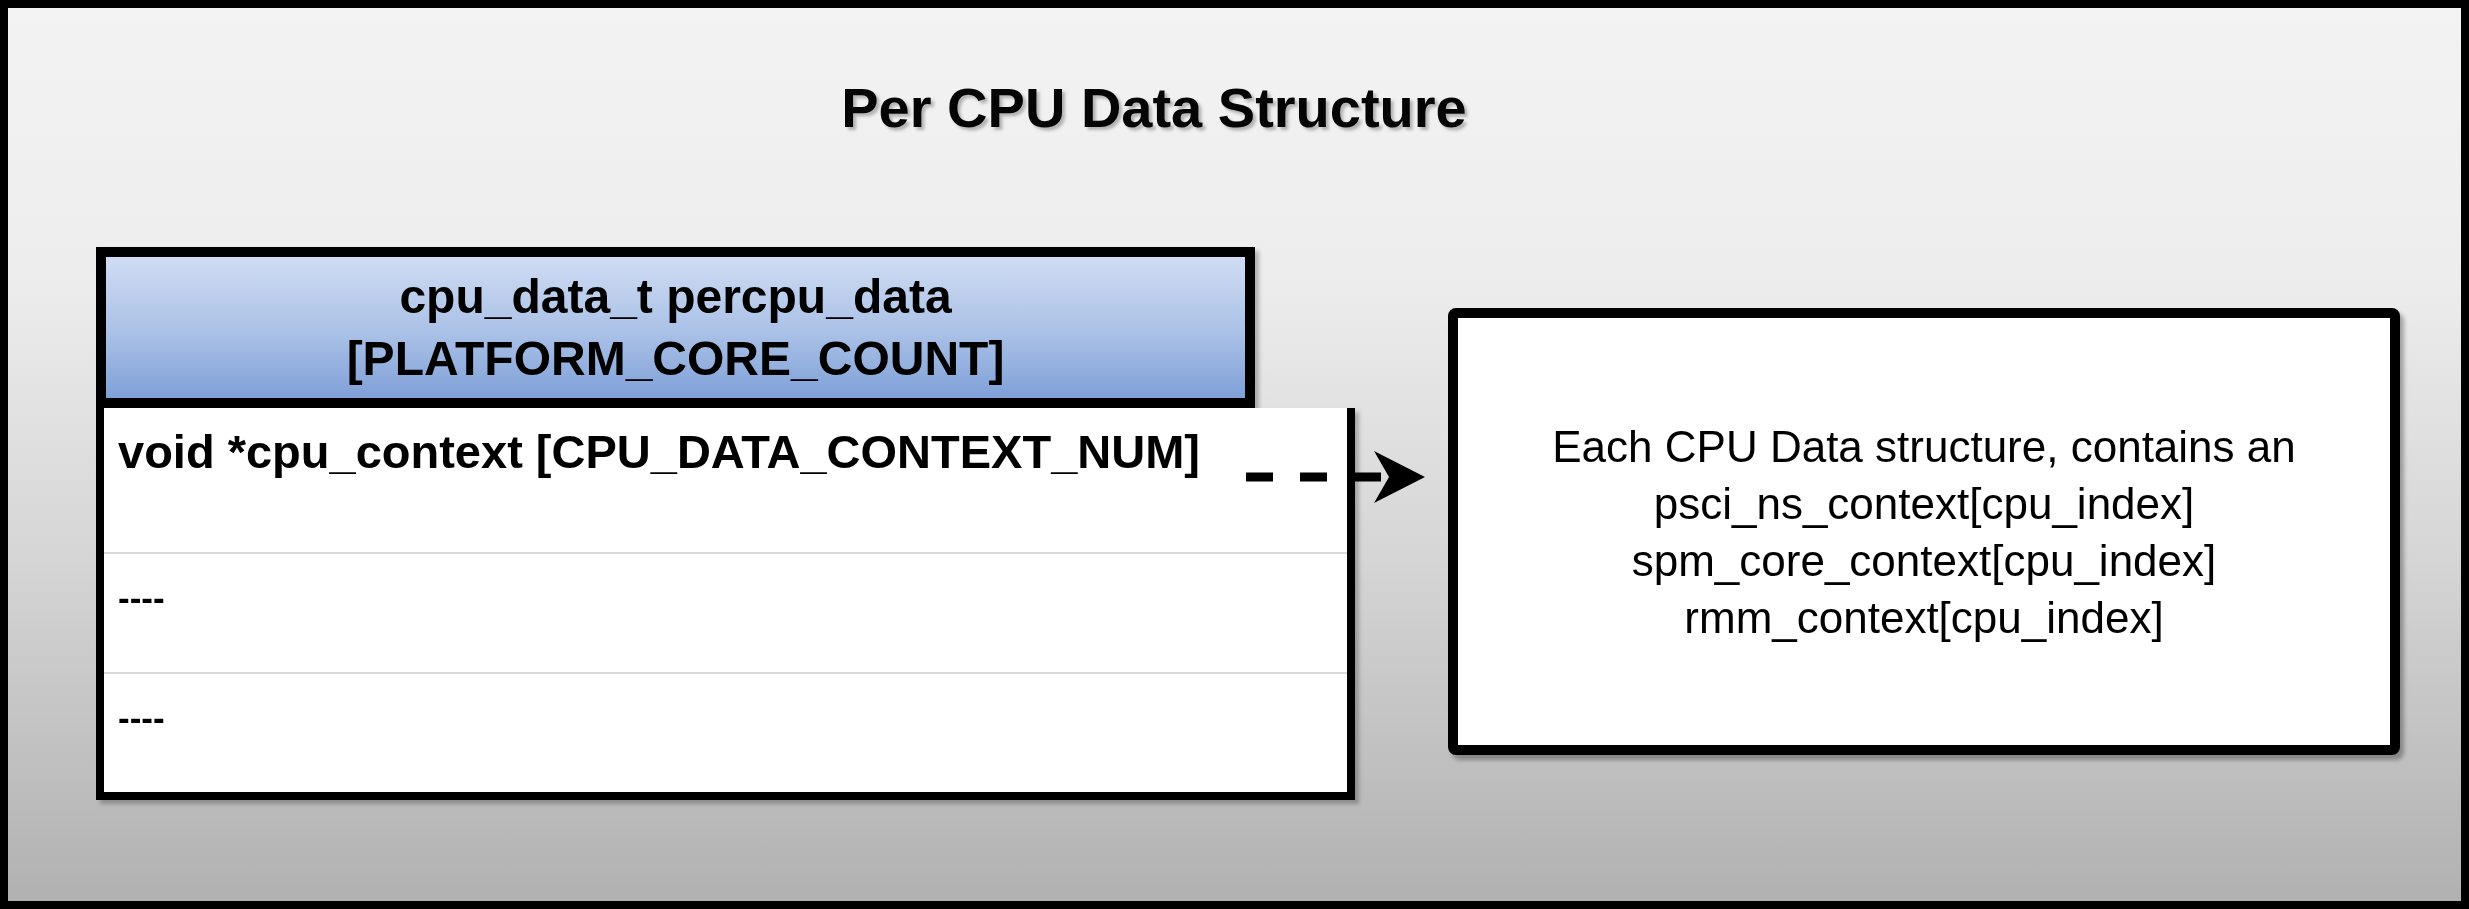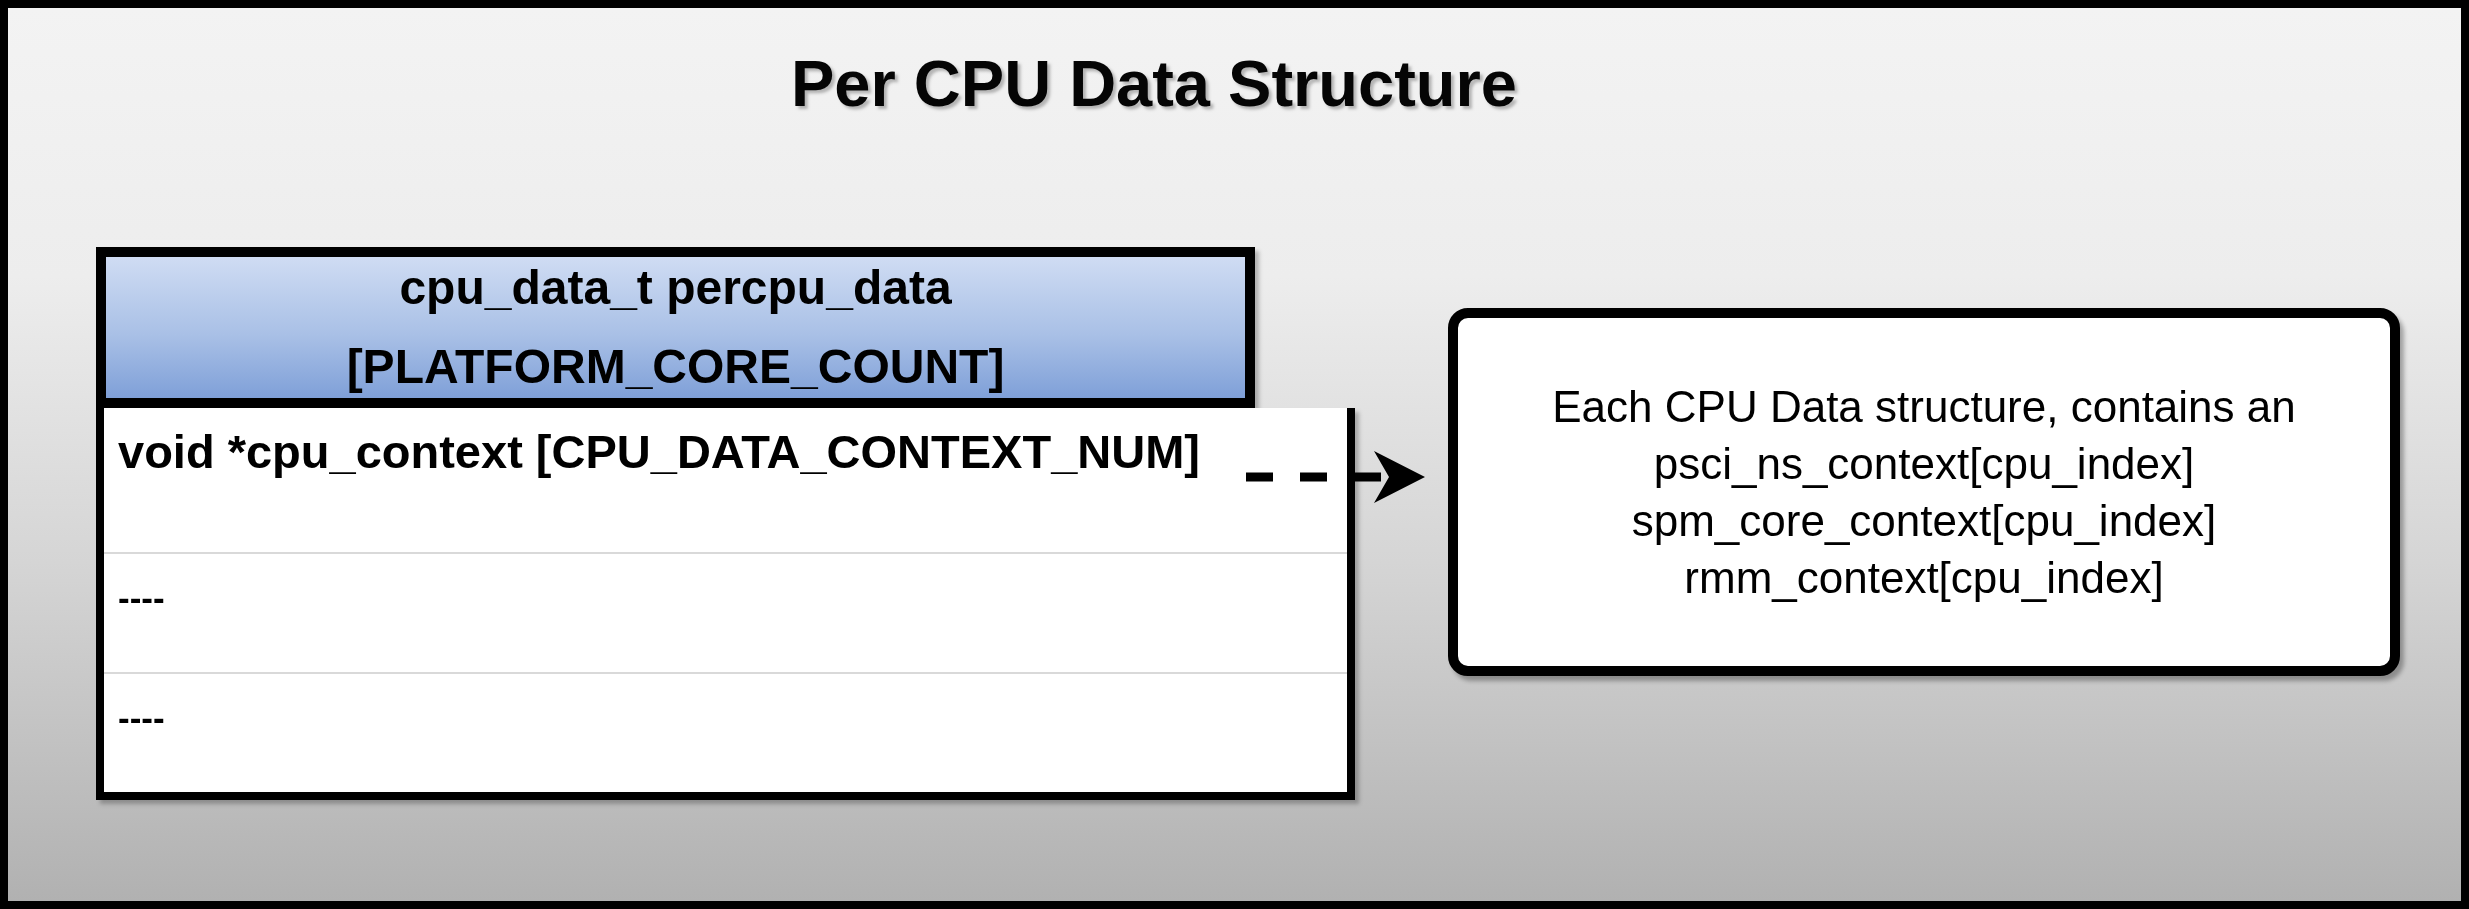--- a/index.html
+++ b/index.html
@@ -14,45 +14,45 @@
     height: 909px;
     box-sizing: border-box;
     border: 8px solid #000;
     background: linear-gradient(180deg, #f3f3f3 0%, #ededed 30%, #d5d5d5 62%, #b1b1b1 100%);
     overflow: hidden;
   }
 
   
   .diagram-title {
     position: absolute;
-    top: 40px;
+    top: 64px;
     left: 1146px;
     transform: translateX(-50%);
     white-space: nowrap;
-    font-size: 65px;
+    font-size: 56px;
     font-weight: bold;
     color: #050505;
     text-shadow: 3px 3px 3px rgba(130,130,130,0.55);
     line-height: 72px;
   }
 
   
   .struct-header {
     position: absolute;
     left: 88px;
     top: 239px;
     width: 1159px;
     height: 161px;
     box-sizing: border-box;
     border: 10px solid #000;
     background: linear-gradient(180deg, #cfdcf3 0%, #a9c0e6 55%, #7fa0d8 100%);
     display: flex;
     flex-direction: column;
     align-items: center;
-    justify-content: space-between;
+    justify-content: center;
     box-shadow: 4px 4px 4px rgba(0,0,0,0.25);
   }
   .struct-header .hline {
     font-size: 48px;
     font-weight: bold;
     line-height: 62px;
     color: #000;
     white-space: nowrap;
   }
   .struct-body {
@@ -87,24 +87,24 @@
     width: 215px;
     height: 68px;
   }
 
   
   .callout {
     position: absolute;
     left: 1440px;
     top: 300px;
     width: 952px;
-    height: 368px;
+    height: 447px;
     box-sizing: border-box;
     border: 10px solid #000;
-    border-radius: 20px;
+    border-radius: 8px;
     background: #ffffff;
     display: flex;
     flex-direction: column;
     align-items: center;
     justify-content: center;
     box-shadow: 4px 5px 4px rgba(0,0,0,0.3);
   }
   .callout .cline {
     font-size: 44px;
     line-height: 57px;

